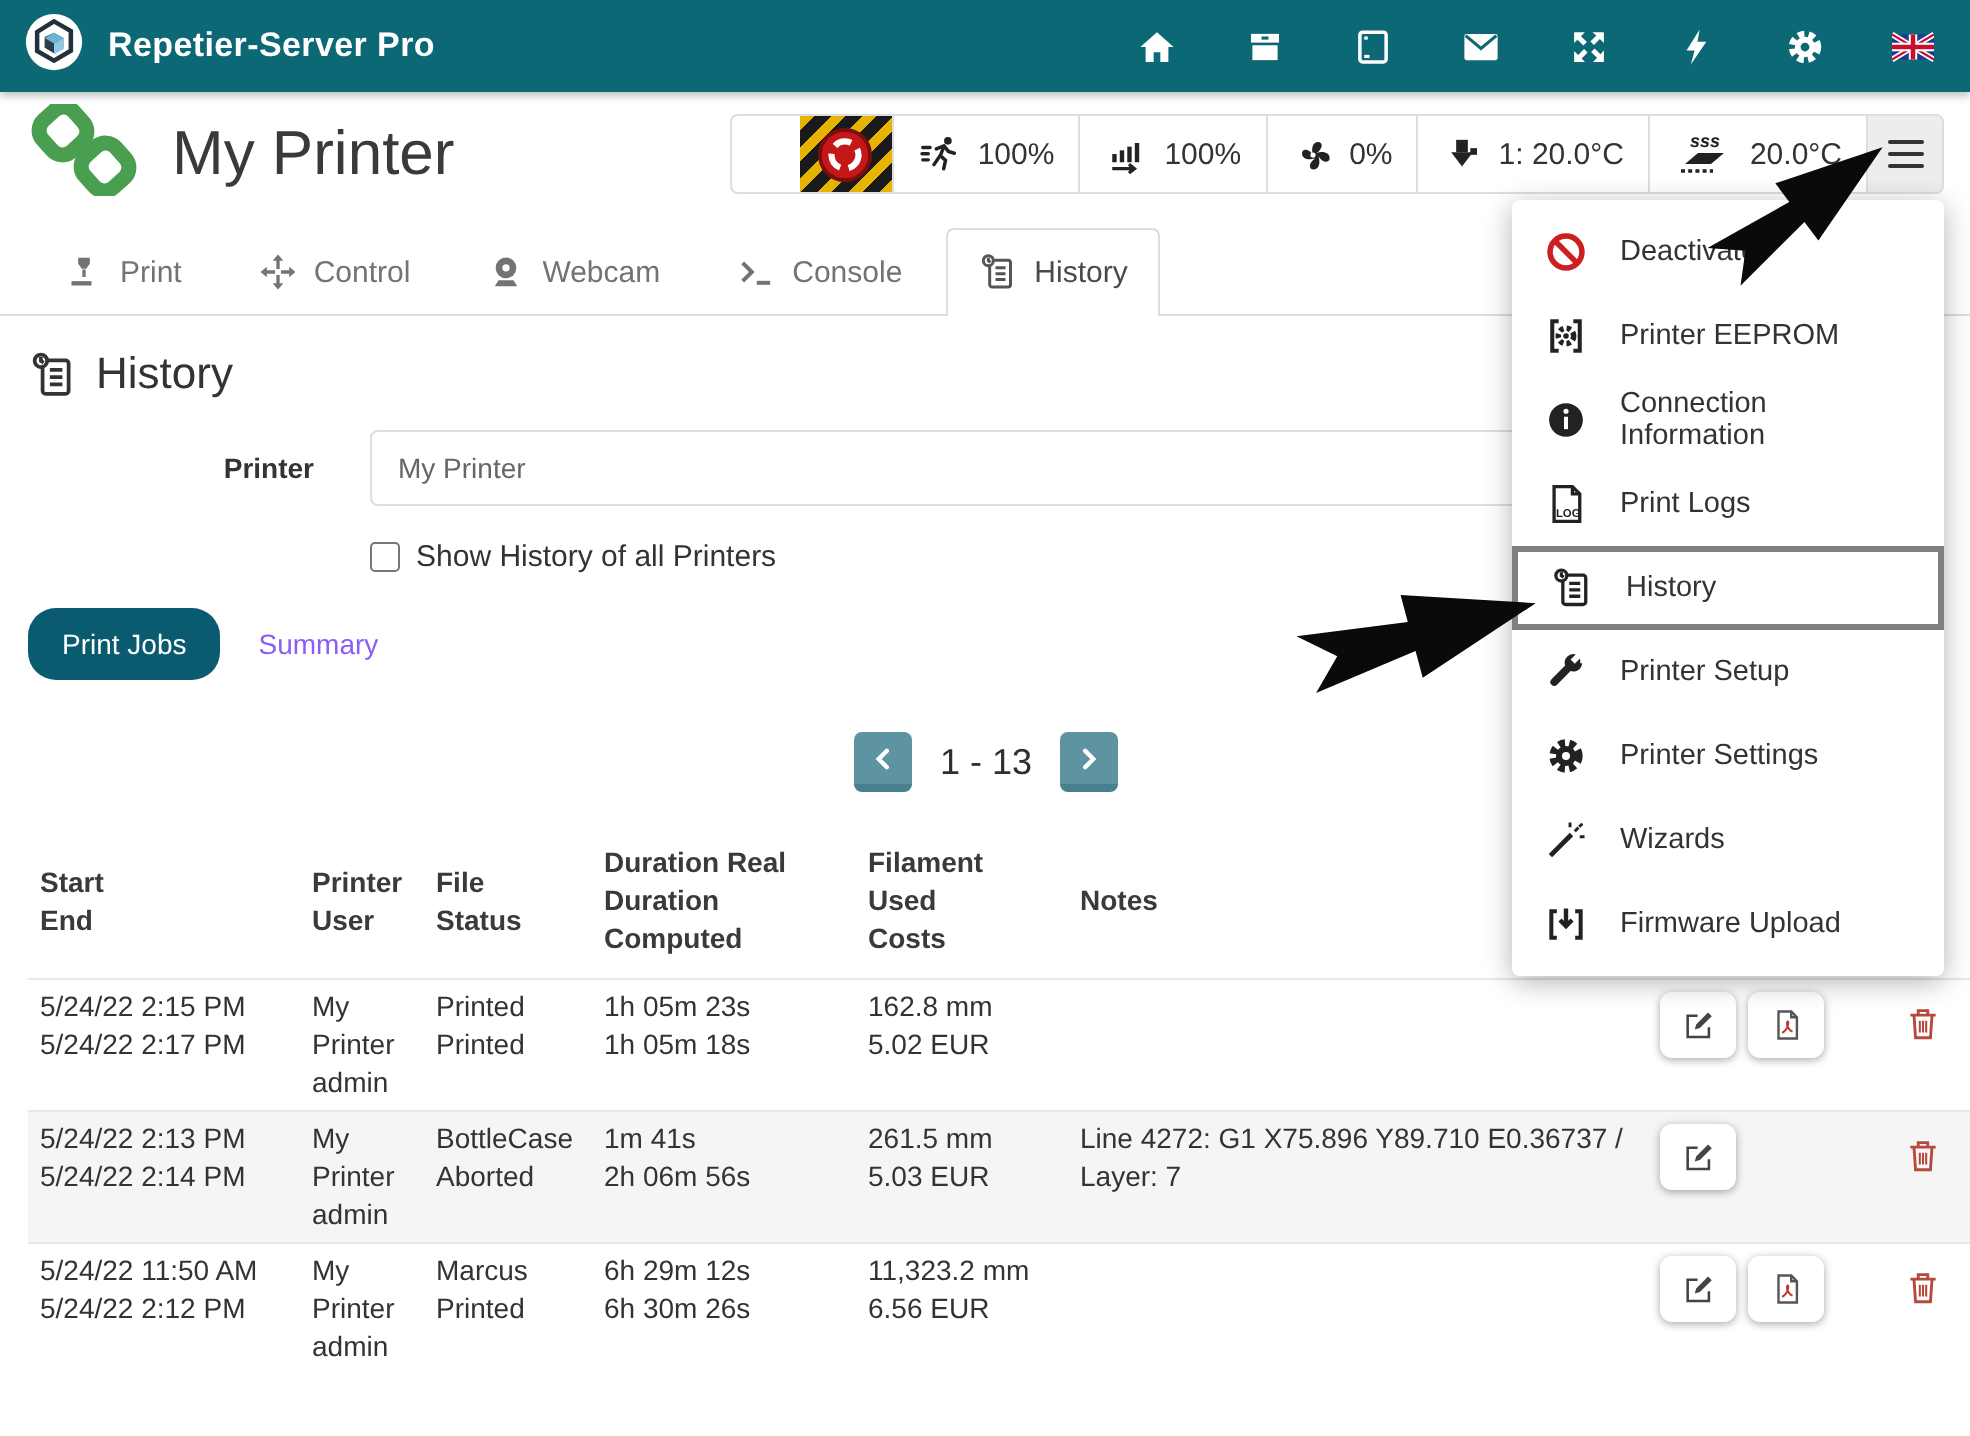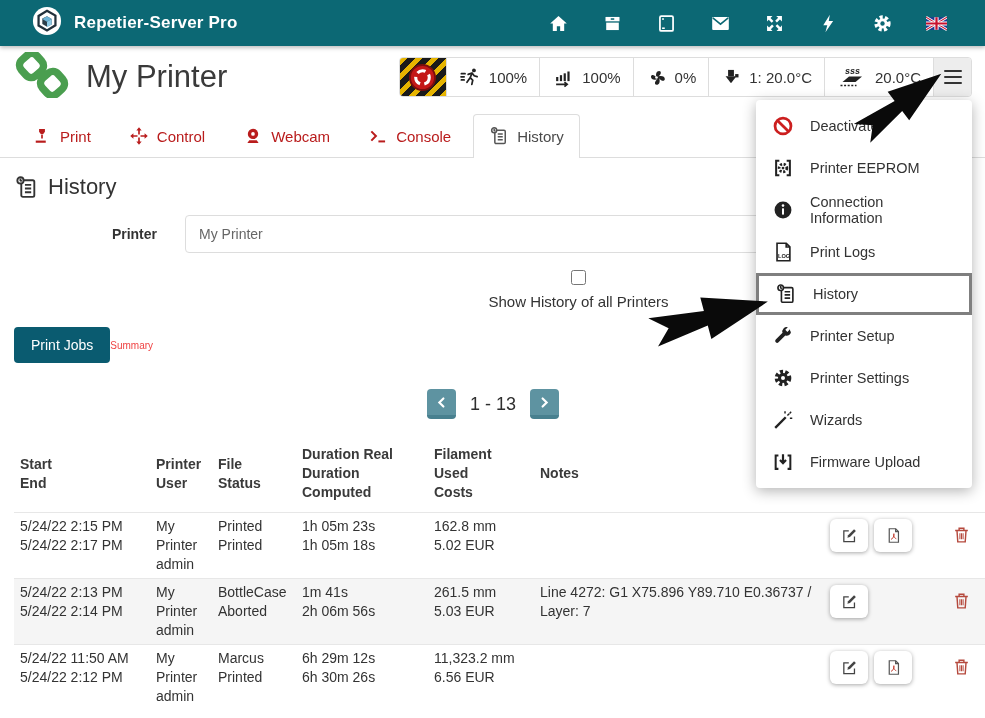--- a/index.html
+++ b/index.html
@@ -1,67 +1,67 @@
 <!DOCTYPE html>
 <html><head>
 <meta charset="utf-8">
 <style>
   * { margin:0; padding:0; box-sizing:border-box; }
   html,body { width:985px; height:718px; overflow:hidden; background:#fff;
     font-family:"Liberation Sans", sans-serif; color:#333; position:relative; }
 
   
   .navbar { height:46px; background:#0c6874; display:flex; align-items:center;
-    padding:0 32px; box-shadow:0 2px 4px rgba(0,0,0,.25); position:relative; z-index:5; }
+    padding:0 12px; box-shadow:0 2px 4px rgba(0,0,0,.25); position:relative; z-index:5; }
   .brand { display:flex; align-items:center; gap:12px; }
   .brand-title { color:#fff; font-size:17px; font-weight:bold; letter-spacing:.2px; }
   .nav-icons { margin-left:auto; display:flex; align-items:center; gap:33px; padding-right:6px; }
   .nav-icons .nico { width:21px; height:21px; display:flex; align-items:center; justify-content:center; cursor:pointer; }
   .nav-icons svg { width:21px; height:21px; }
 
   
   .printer-header { height:62px; display:flex; align-items:center; padding:0 13px 0 14px; }
   .page-title { font-size:31px; font-weight:500; color:#3a3a3a; margin-left:16px; }
   .status-bar { margin-left:auto; display:flex; align-items:stretch; height:40px;
-    border:1px solid #ddd; border-radius:4px; overflow:hidden; background:#fff; }
+    border:1px solid #ddd; border-radius:4px; overflow:hidden; background:#fff;padding-left:34px; }
   .estop { width:46px; display:flex; align-items:center; justify-content:center;
     background:repeating-linear-gradient(135deg,#e6b400 0 5px,#1a1a1a 5px 11px); cursor:pointer; }
   .seg { display:flex; align-items:center; gap:8px; padding:0 12px; border-left:1px solid #ddd;
     font-size:15px; color:#333; white-space:nowrap; }
   .seg svg { flex:none; }
   .burger { width:38px; border-left:1px solid #ddd; background:#ededed; display:flex;
     align-items:center; justify-content:center; cursor:pointer; }
   .burger .bars { display:flex; flex-direction:column; gap:3.5px; }
   .burger .bars i { display:block; width:18px; height:2.6px; background:#333; border-radius:1px; }
 
   
   .tabs { display:flex; align-items:flex-end; padding:6px 0 0 16px; border-bottom:1px solid #ddd; height:50px; }
   .tab { display:flex; align-items:center; gap:8px; padding:11px 15px; font-size:15px;
-    color:#b91c1c; cursor:pointer; border:1px solid transparent; border-bottom:none;
+    color:#737373; cursor:pointer; border:1px solid transparent; border-bottom:none;
     border-radius:4px 4px 0 0; margin-right:6px; }
   .tab svg { width:20px; height:20px; }
   .tab.active { background:#fff; border-color:#ddd; color:#4a4a4a; margin-bottom:-1px;
     padding-bottom:12px; }
 
   
   .content { padding:16px 13px 0 14px; }
   .h2row { display:flex; align-items:center; gap:9px; }
   .h2row svg { width:25px; height:25px; }
   .h2row h2 { font-size:22px; font-weight:500; color:#333; }
   .form-row { display:flex; align-items:center; margin-top:15px; }
   .form-label { width:171px; text-align:right; padding-right:28px; font-size:14px; font-weight:bold; color:#333; }
   .select-box { width:775px; height:38px; border:1px solid #ddd; border-radius:4px;
     background:#fff; display:flex; align-items:center; padding:0 13px; font-size:14px;
     color:#666; cursor:pointer; }
-  .check-row { margin:17px 0 0 171px; display:flex; align-items:center; gap:8px; font-size:15px; color:#333;flex-direction:column; }
+  .check-row { margin:17px 0 0 171px; display:flex; align-items:center; gap:8px; font-size:15px; color:#333; }
   .check-row input { width:15px; height:15px; cursor:pointer; }
   .btn-row { margin-top:17px; display:flex; align-items:center; }
-  .btn-primary { background:#0a5b70; color:#fff; border:none; border-radius:4px;
+  .btn-primary { background:#0a5b70; color:#fff; border:none; border-radius:14px;
     padding:10px 17px; font-size:14px; font-family:inherit; cursor:pointer; }
-  .link-btn { color:#ef4444; font-size:10px; cursor:pointer; }
+  .link-btn { color:#8b5cf6; font-size:14px; margin-left:19px; cursor:pointer; }
   .pager { margin-top:26px; display:flex; align-items:center; justify-content:center; gap:14px; }
   .pg-btn { width:29px; height:30px; background:#5e93a1; border:none; border-radius:4px;
     border-bottom:4px solid #48808f; display:flex; align-items:center; justify-content:center; cursor:pointer; }
   .pg-btn svg { width:13px; height:13px; }
   .pg-label { font-size:18px; color:#2f2f2f; }
 
   
   table { width:100%; border-collapse:collapse; margin-top:18px; font-size:14px; color:#333; table-layout:fixed; }
   th { text-align:left; font-weight:bold; vertical-align:middle; padding:8px 6px 10px 6px; line-height:19px; color:#3a3a3a; }
   td { vertical-align:top; padding:4px 6px; line-height:19px; }

